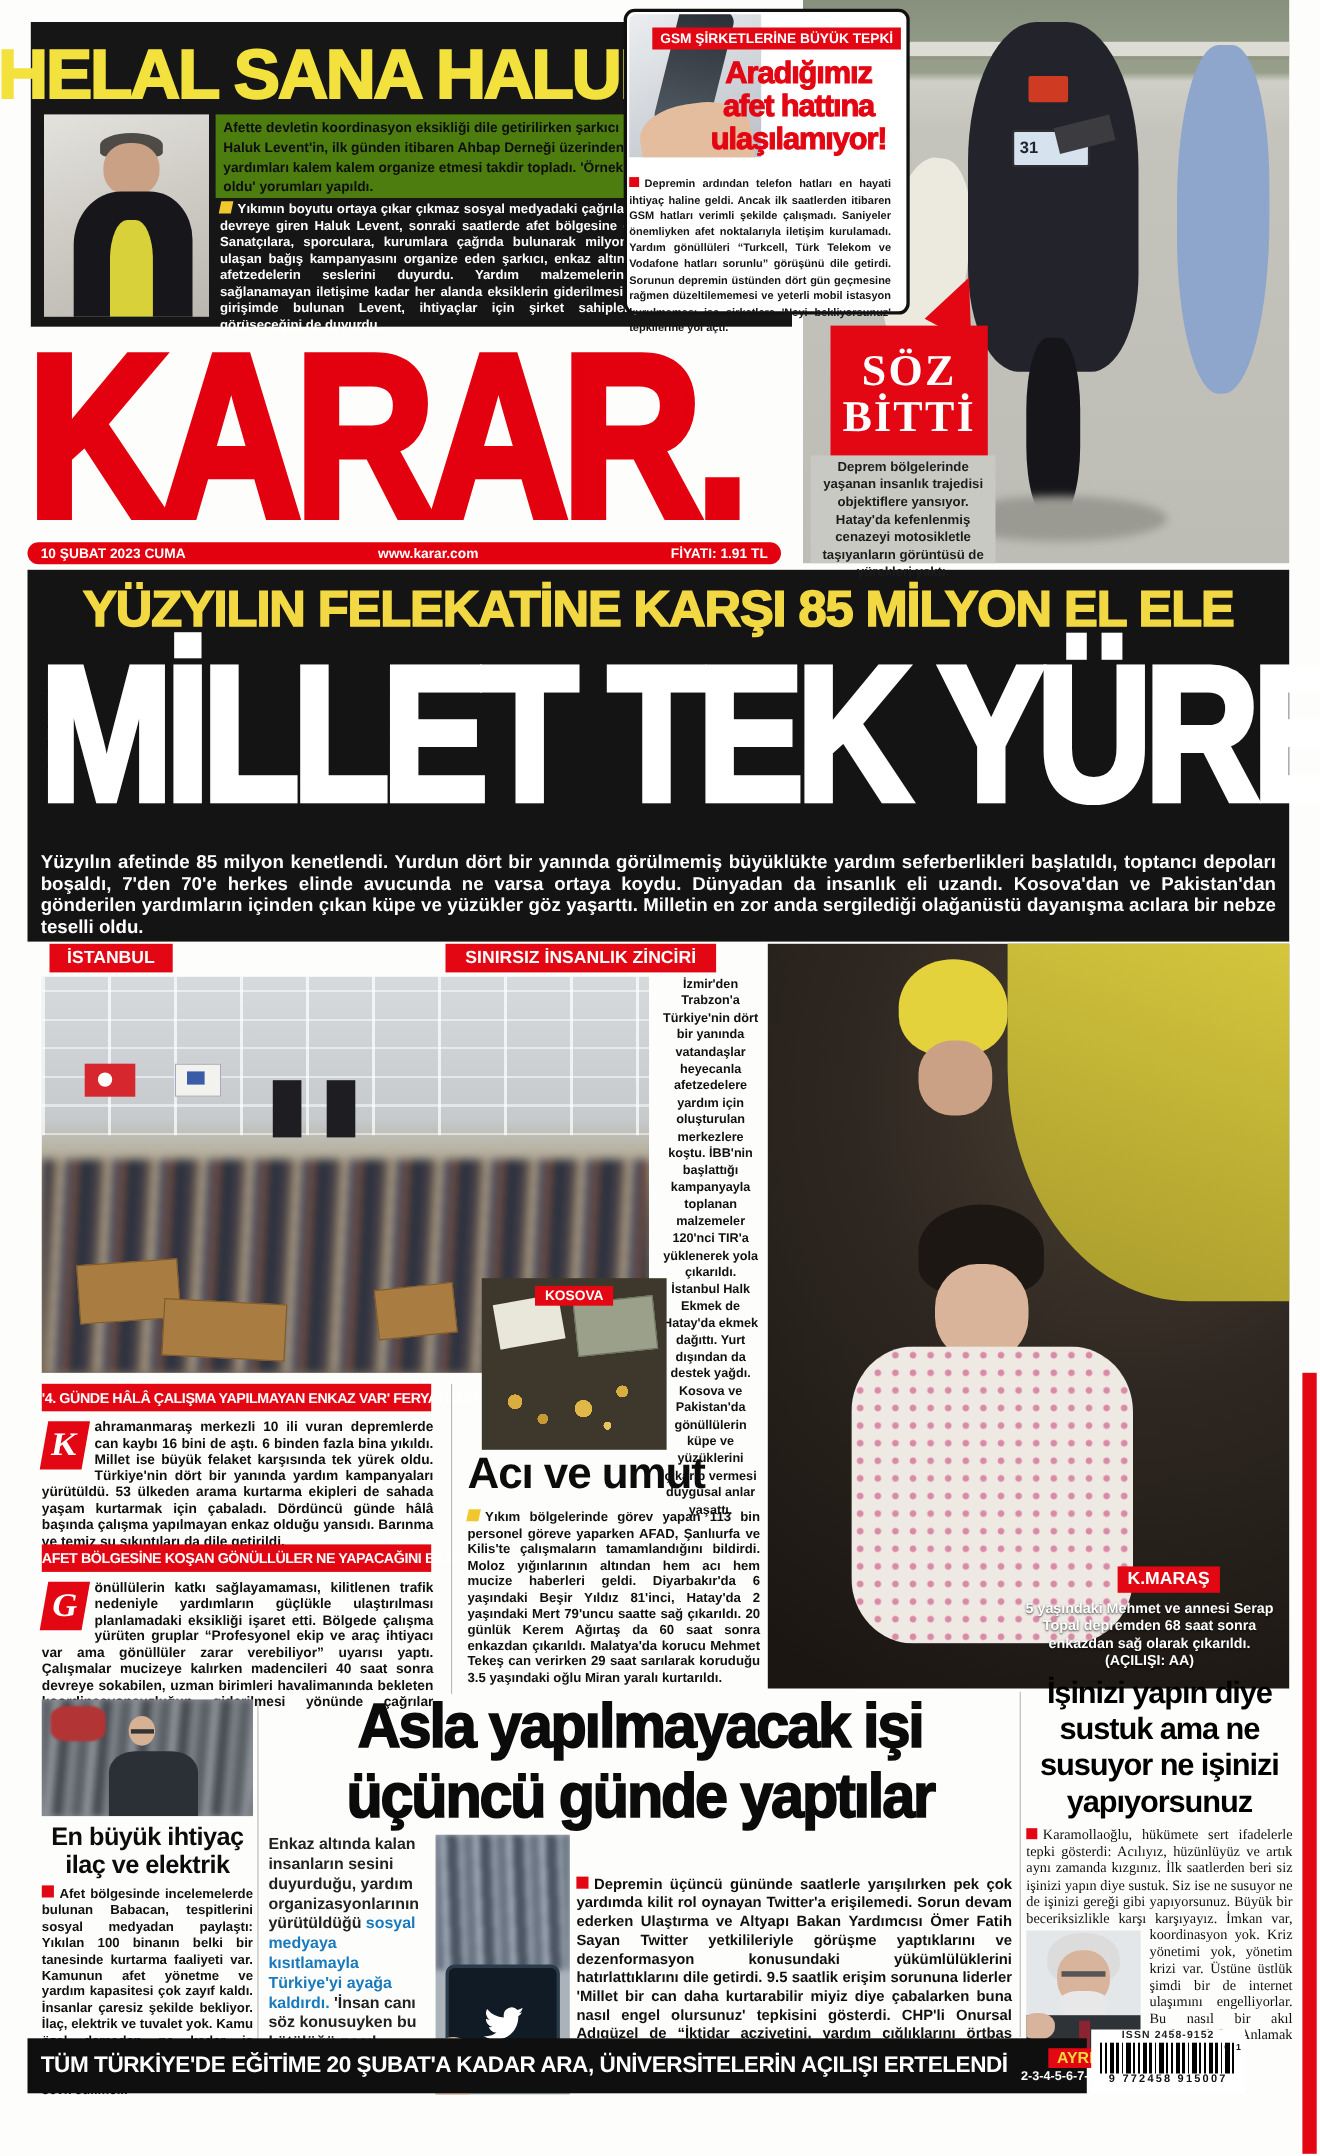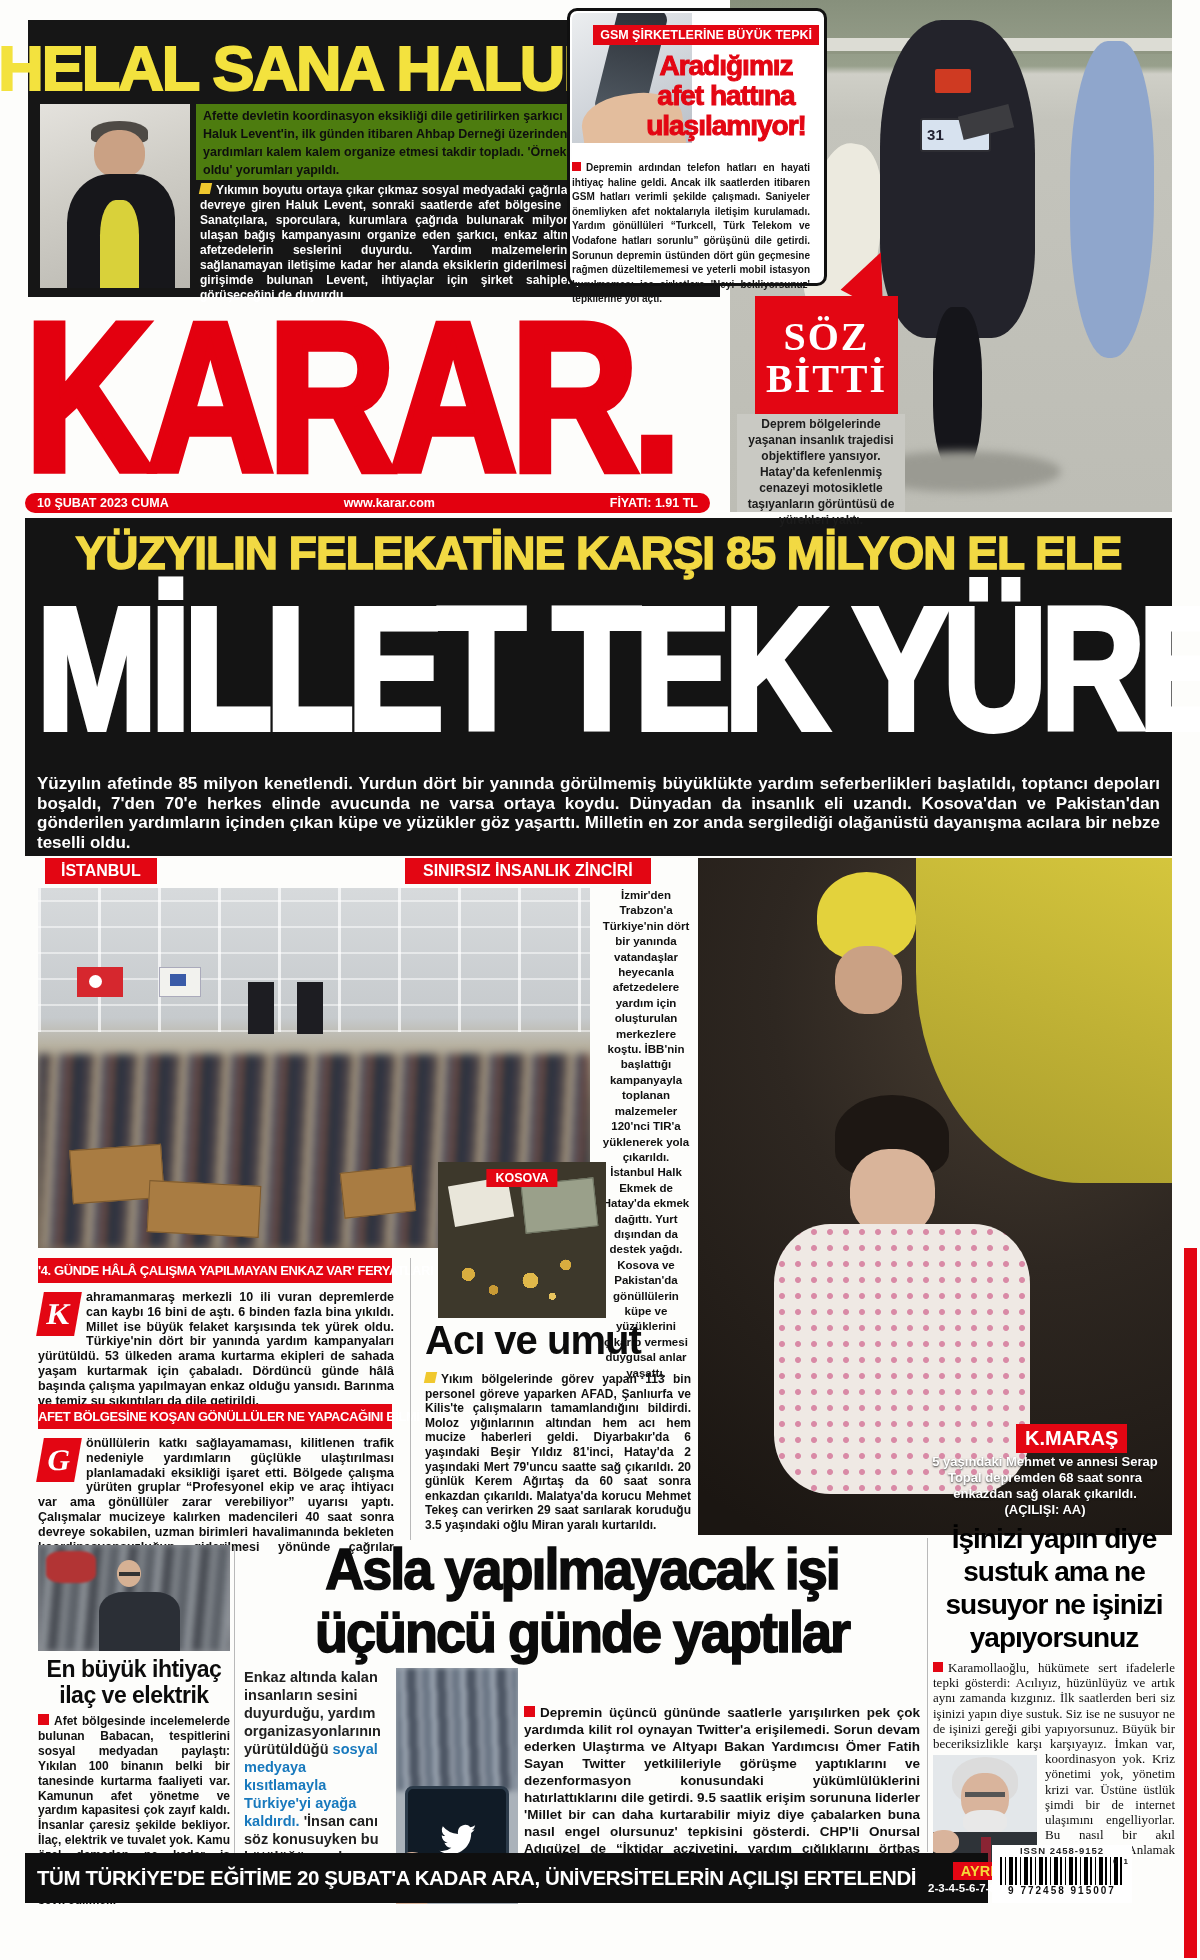--- a/index.html
+++ b/index.html
@@ -97,21 +97,21 @@
 
   #big-photo{left:698px;top:858px;width:474px;height:677px;overflow:hidden;
     background:radial-gradient(120% 90% at 70% 20%,#4a3f33 0%,#2e2721 45%,#1b1612 100%);}
   #big-photo .jacket{position:absolute;right:-4%;top:-4%;width:58%;height:52%;background:linear-gradient(200deg,#d8c93e,#a89b2c);border-radius:0 0 0 60%;}
   #big-photo .helmet{position:absolute;left:25%;top:2%;width:21%;height:13%;background:#e3d23c;border-radius:50% 50% 42% 42%;}
   #big-photo .rface{position:absolute;left:29%;top:13%;width:14%;height:10%;background:#caa184;border-radius:45%;}
   #big-photo .chair{position:absolute;left:29%;top:35%;width:24%;height:12%;background:#1d1713;border-radius:50% 50% 30% 30%;}
   #big-photo .cface{position:absolute;left:32%;top:43%;width:18%;height:13%;background:#d9b49a;border-radius:45%;}
   #big-photo .cbody{position:absolute;left:16%;top:54%;width:54%;height:40%;background:#efe9e4;border-radius:22%;
     background-image:radial-gradient(#d98aa6 2.5px,transparent 3.5px);background-size:16px 16px;}
-  #kmaras-label{position:absolute;left:318px;top:566px;background:#e30613;color:#fff;font-size:20px;font-weight:900;padding:3px 9px;}
+  #kmaras-label{position:absolute;left:318px;top:566px;background:#e30613;color:#fff;font-size:16px;font-weight:900;padding:3px 9px;}
   #kmaras-caption{position:absolute;left:230px;top:596px;width:234px;color:#fff;font-size:13px;font-weight:800;line-height:16px;
     text-align:center;text-shadow:0 1px 2px rgba(0,0,0,.8);}
 
   #kosova-photo{left:438px;top:1162px;width:168px;height:156px;background:#3d382b;z-index:4;overflow:hidden;}
   #kosova-photo .coins{position:absolute;inset:0;background:
     radial-gradient(circle 11px at 18% 72%,#d9ad3f 60%,transparent 61%),
     radial-gradient(circle 8px at 33% 82%,#c89a35 60%,transparent 61%),
     radial-gradient(circle 13px at 55% 76%,#e0b84a 60%,transparent 61%),
     radial-gradient(circle 9px at 76% 66%,#d9ad3f 60%,transparent 61%),
     radial-gradient(circle 6px at 68% 86%,#e8c45e 60%,transparent 61%);}

